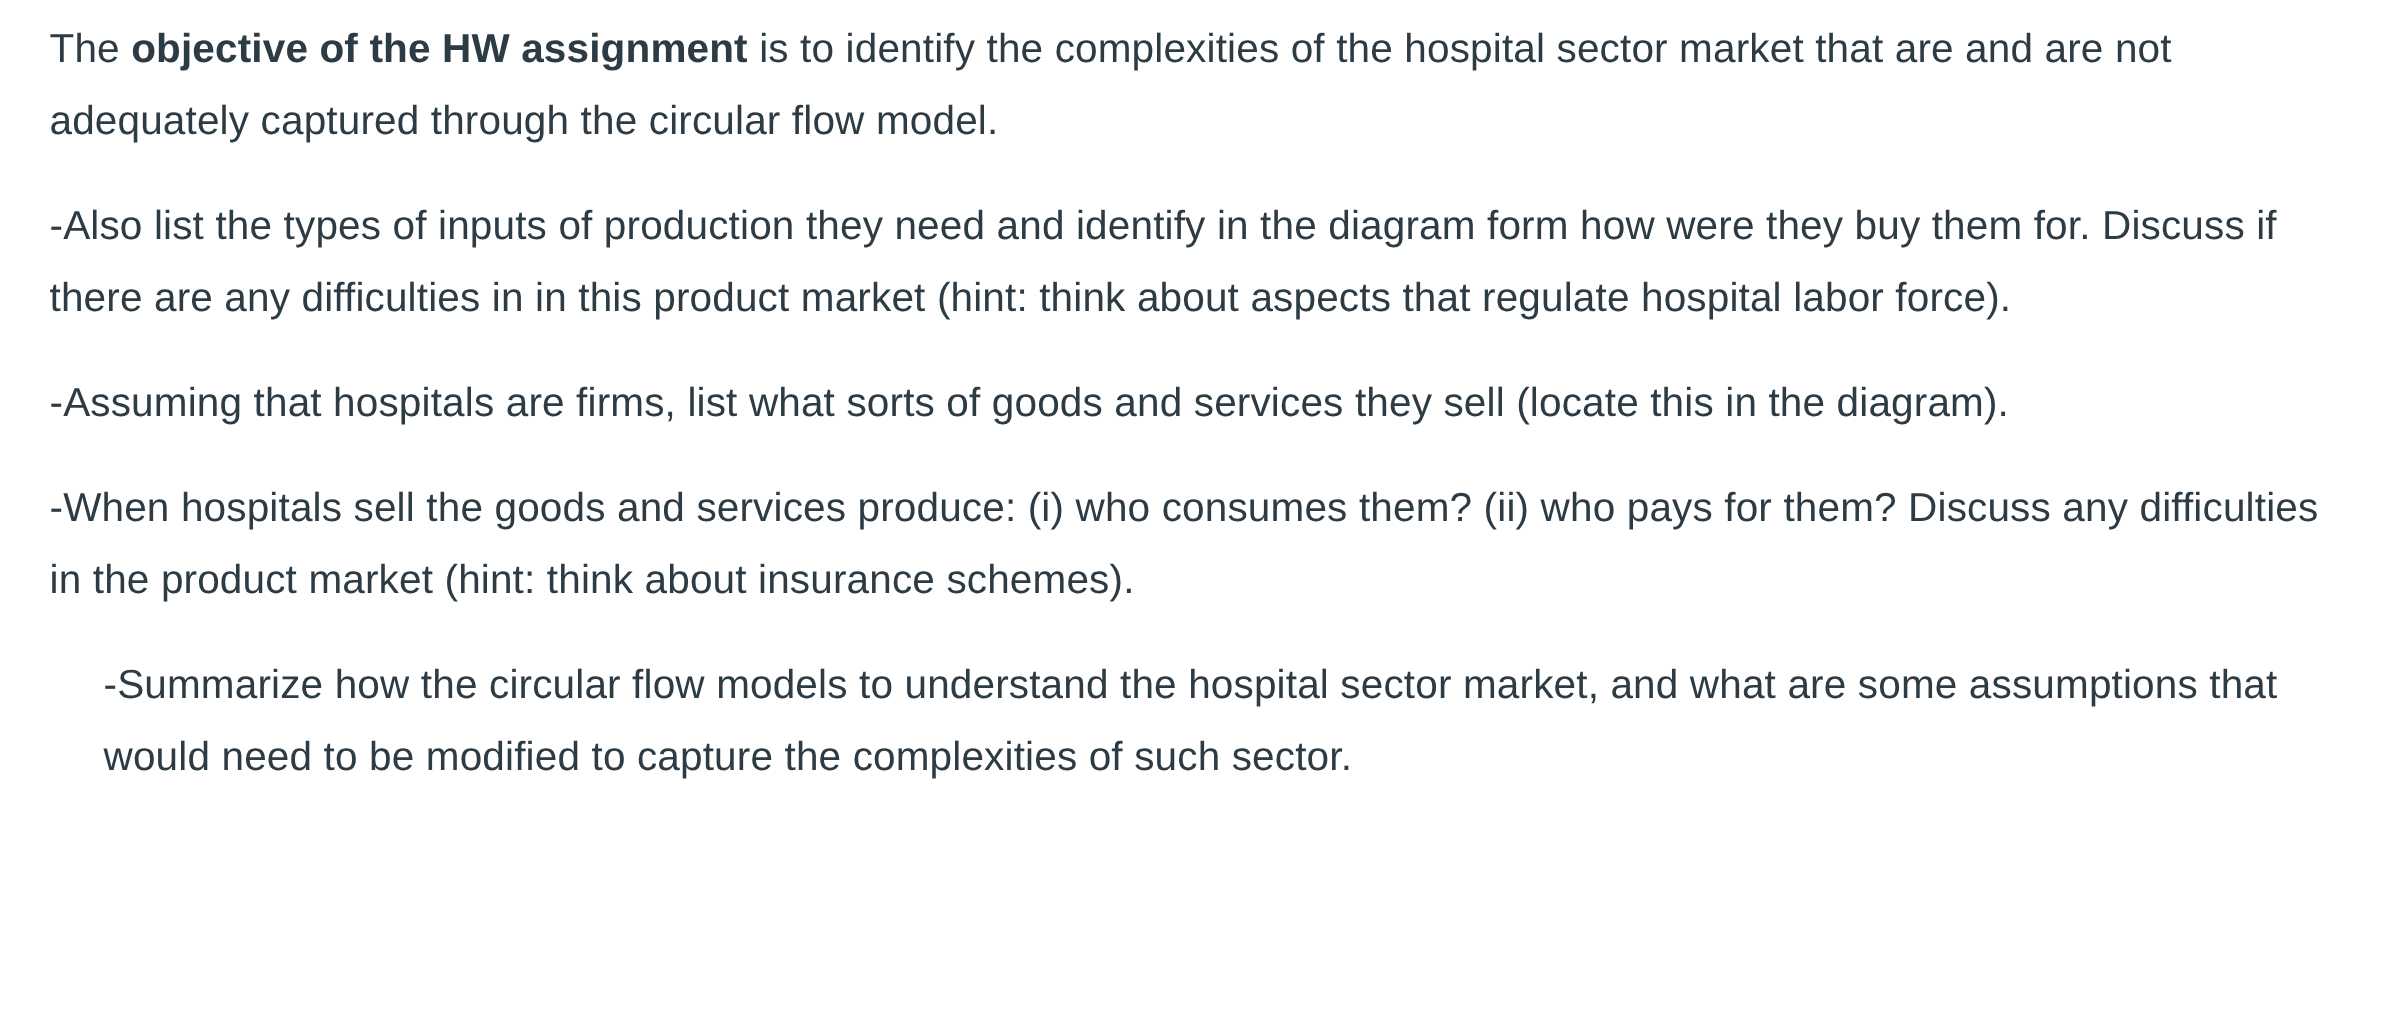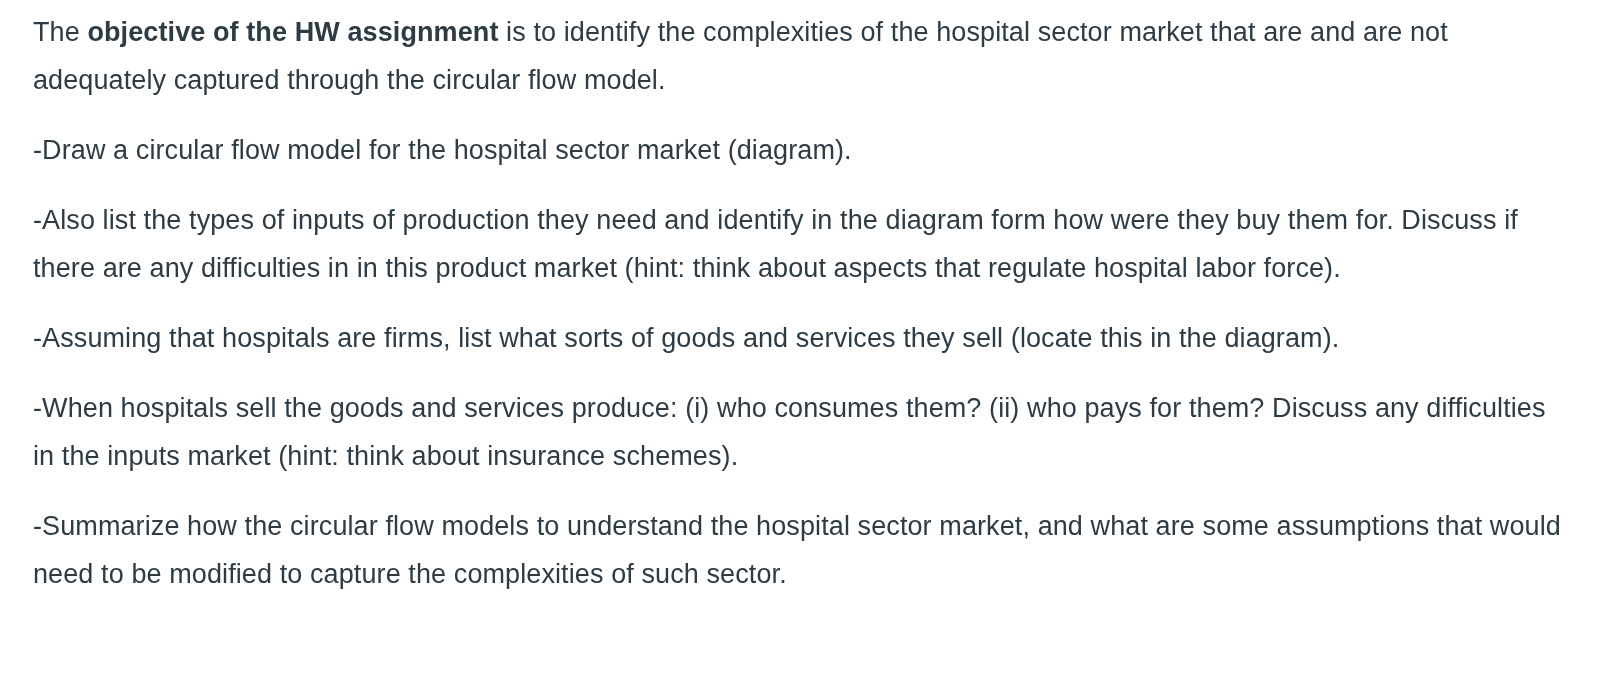--- a/index.html
+++ b/index.html
@@ -22,35 +22,35 @@
   .para {
     font-size: 27px;
     line-height: 48px;
     margin: 0 0 22px 0;
     color: #2d3b45;
     font-weight: 400;
     letter-spacing: 0.1px;
   }
   .para:last-child {
     margin-bottom: 0;
+    margin-left: 36px;
   }
   .bold {
     font-weight: bold;
   }
 </style>
 </head>
 <body>
 
 <div id="assignment-body">
 
   <p class="para"><span>The </span><span class="bold">objective of the HW assignment</span><span> is to identify the complexities of the hospital sector market that are and are not adequately captured through the circular flow model.</span></p>
 
-  <p class="para">-Draw a circular flow model for the hospital sector market (diagram).</p>
 
   <p class="para">-Also list the types of inputs of production they need and identify in the diagram form how were they buy them for. Discuss if there are any difficulties in in this product market (hint: think about aspects that regulate hospital labor force).</p>
 
   <p class="para">-Assuming that hospitals are firms, list what sorts of goods and services they sell (locate this in the diagram).</p>
 
-  <p class="para">-When hospitals sell the goods and services produce: (i) who consumes them? (ii) who pays for them? Discuss any difficulties in the inputs market (hint: think about insurance schemes).</p>
+  <p class="para">-When hospitals sell the goods and services produce: (i) who consumes them? (ii) who pays for them? Discuss any difficulties in the product market (hint: think about insurance schemes).</p>
 
   <p class="para">-Summarize how the circular flow models to understand the hospital sector market, and what are some assumptions that would need to be modified to capture the complexities of such sector.</p>
 
 </div>
 
 </body></html>

